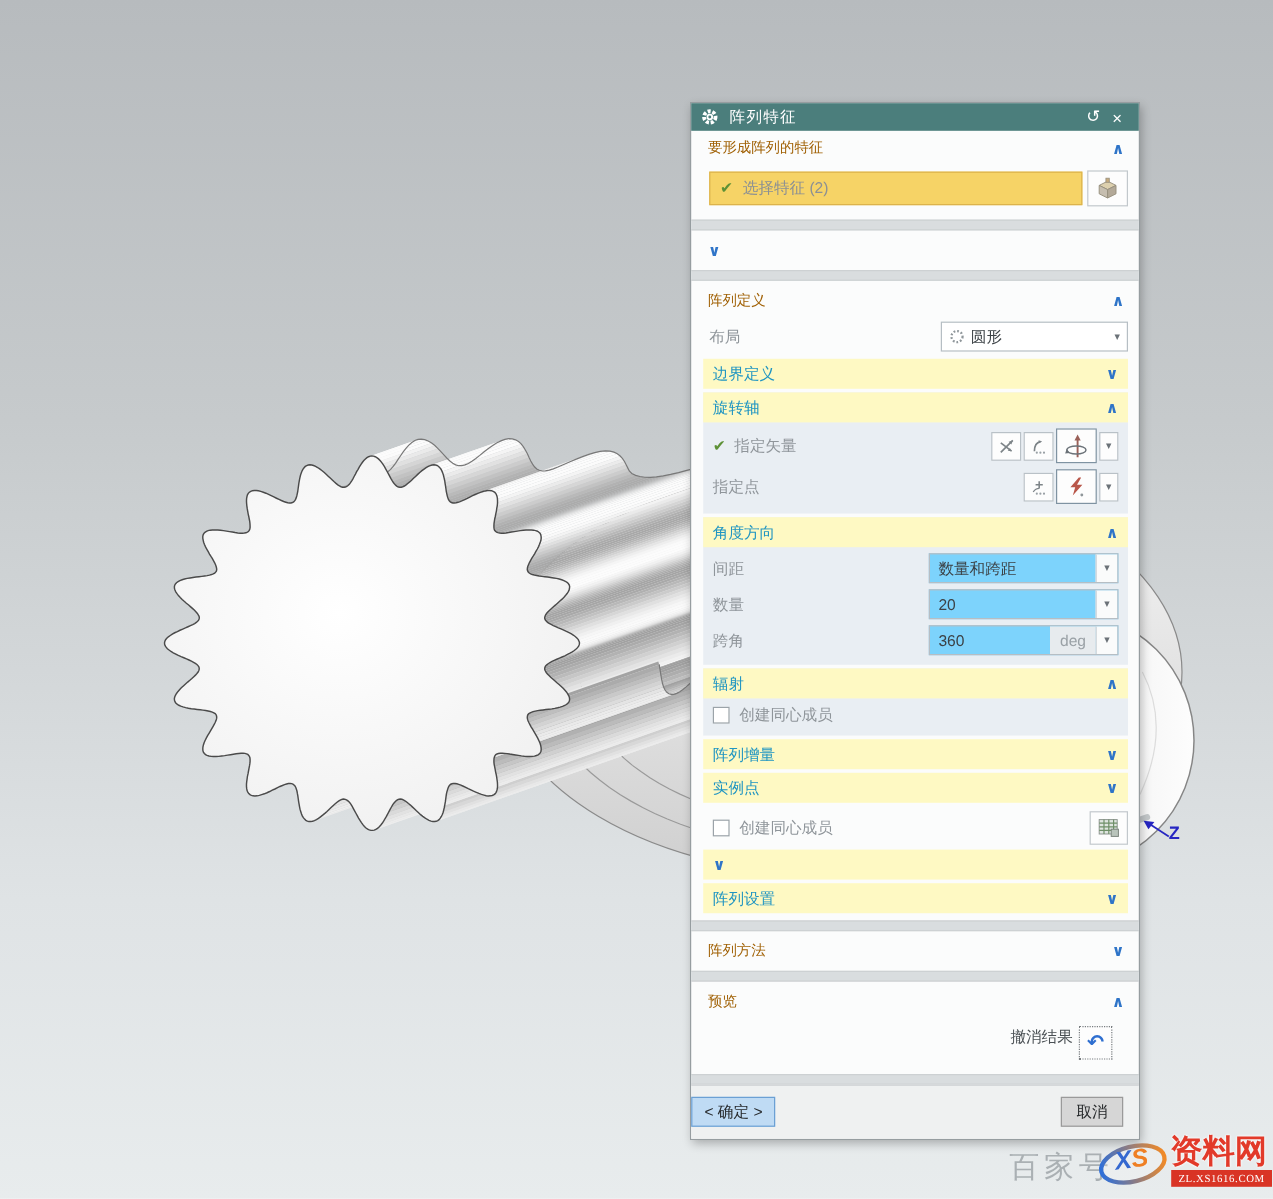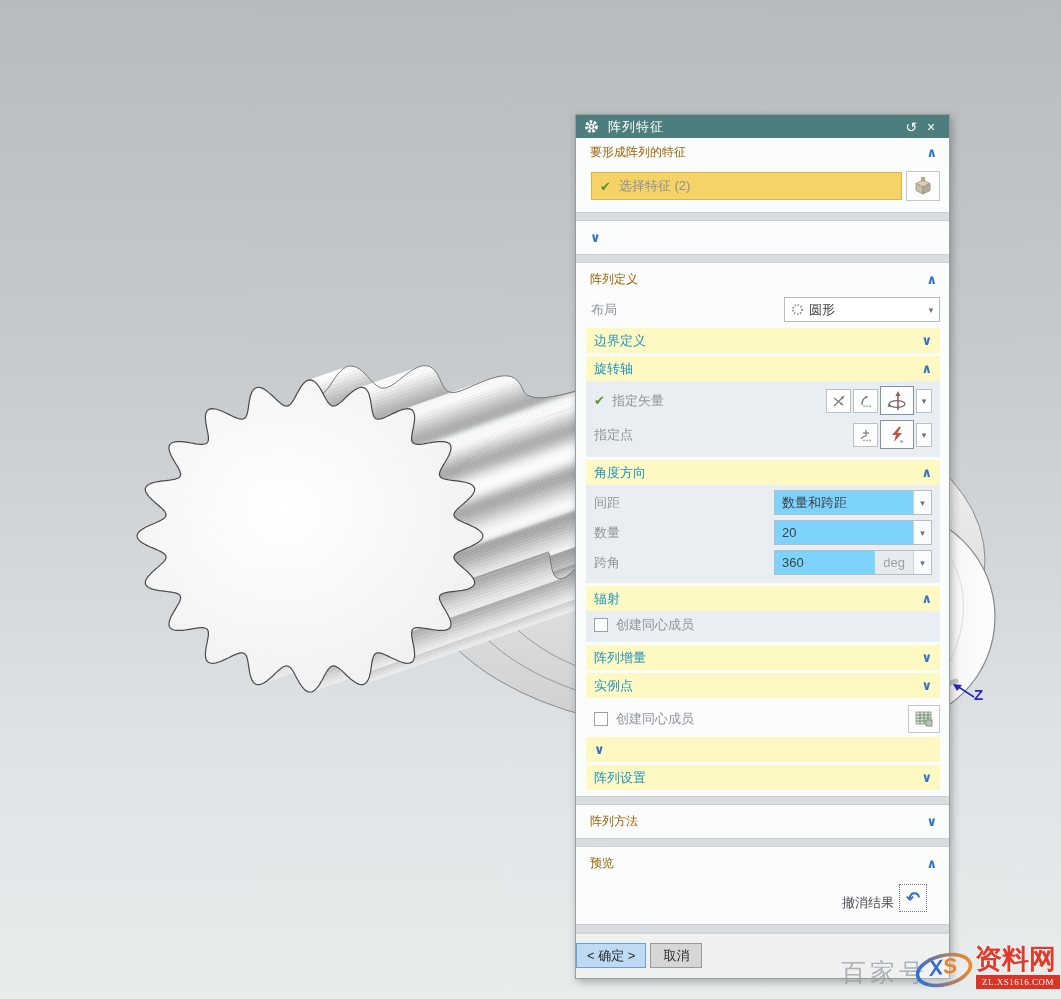--- a/index.html
+++ b/index.html
@@ -6,21 +6,21 @@
   body{
     width:1061px;height:999px;position:relative;overflow:hidden;
     font-family:"Liberation Sans","DejaVu Sans",sans-serif;
     background:linear-gradient(180deg,#b7bbbe 0%,#c6cacc 35%,#dfe3e5 75%,#e8eced 100%);
   }
   #model-svg{position:absolute;left:0;top:0;z-index:1;}
   #z-label{position:absolute;left:974px;top:686px;z-index:2;color:#2626c2;font-size:15px;font-weight:bold;}
 
   
   .dialog{
-    position:absolute;left:575px;top:114px;width:375px;z-index:5;
+    position:absolute;left:575px;top:85px;width:375px;z-index:5;
     background:#fbfcfc;border:1px solid #969da0;box-shadow:2px 3px 8px rgba(0,0,0,.28);
     box-sizing:border-box;font-size:13px;color:#3c4246;
   }
   .titlebar{height:23px;background:#4b7e7c;display:flex;align-items:center;padding:0 8px;color:#fff;}
   .titlebar .gear{width:15px;height:15px;margin-right:9px;display:inline-block;}
   .titlebar .t-title{flex:1;font-size:13px;letter-spacing:1px;}
   .tb-btn{width:20px;text-align:center;font-size:14px;color:#fff;cursor:default;}
 
   .sec-hdr{display:flex;align-items:center;padding:0 12px 0 14px;height:29px;}
   .sec-hdr .sec-title{flex:1;color:#a16207;font-size:12px;}
@@ -51,24 +51,24 @@
   .field .fval{flex:1;padding-left:7px;color:#3c4246;}
   .field .funit{color:#9aa1a6;background:#e7ebee;align-self:stretch;display:flex;align-items:center;padding:0 8px;}
   .field .fcaret{width:17px;align-self:stretch;border-left:1px solid #ccd2d6;display:flex;align-items:center;justify-content:center;color:#6b7278;font-size:9px;background:#fafbfb;}
   .vbtns{display:flex;align-items:center;}
   .vbtn{width:25px;height:24px;background:#fdfdfd;border:1px solid #b9c1c7;box-sizing:border-box;display:flex;align-items:center;justify-content:center;margin-left:2px;}
   .vbtn.big{width:34px;height:29px;border-color:#7f93a2;}
   .vbtn.mini{width:16px;color:#6b7278;font-size:9px;}
   .checkbox{width:14px;height:14px;background:#fff;border:1px solid #9ba3a9;box-sizing:border-box;margin-right:8px;}
   .spread-row{display:flex;align-items:center;padding:4px 0 4px 8px;}
   .spread-row .glabel{flex:1;color:#8f959a;}
-  .undo-row{display:flex;align-items:flex-end;justify-content:flex-end;padding:6px 22px 10px 0;}
+  .undo-row{display:flex;align-items:flex-start;justify-content:flex-end;padding:6px 22px 10px 0;}
   .undo-row .ulabel{color:#4a5054;margin-right:5px;}
   .undo-btn{width:26px;height:26px;border:1px dotted #787d80;background:#fdfdfd;display:flex;align-items:center;justify-content:center;color:#2f6fd0;font-size:17px;font-weight:bold;}
-  .footer{background:#eff1f1;border-top:1px solid #d5d8da;display:flex;justify-content:flex-start;align-items:center;padding:9px 13px 10px 0;gap:4px;}
+  .footer{background:#eff1f1;border-top:1px solid #d5d8da;display:flex;justify-content:space-between;align-items:center;padding:9px 13px 10px 0;gap:20px;}
   .btn{height:25px;padding:0 10px;display:flex;align-items:center;font-size:13px;color:#26292b;box-sizing:border-box;}
   .btn.ok{background:#bfdbf4;border:1px solid #6ba0d4;}
   .btn.cancel{background:#d6d6d6;border:1px solid #9a9a9a;min-width:52px;justify-content:center;}
 
   
   .wm{position:absolute;z-index:9;}
   #wm-channel{left:841px;top:956px;font-size:25px;letter-spacing:4px;color:rgba(150,156,160,.75);}
   #wm-logo{left:914px;top:944px;width:147px;height:55px;}
   #wm-logo .xs{position:absolute;left:15px;top:11px;font-style:italic;font-weight:bold;font-size:21px;transform:rotate(-8deg);}
   #wm-logo .xs .x{color:#3468d0;}

